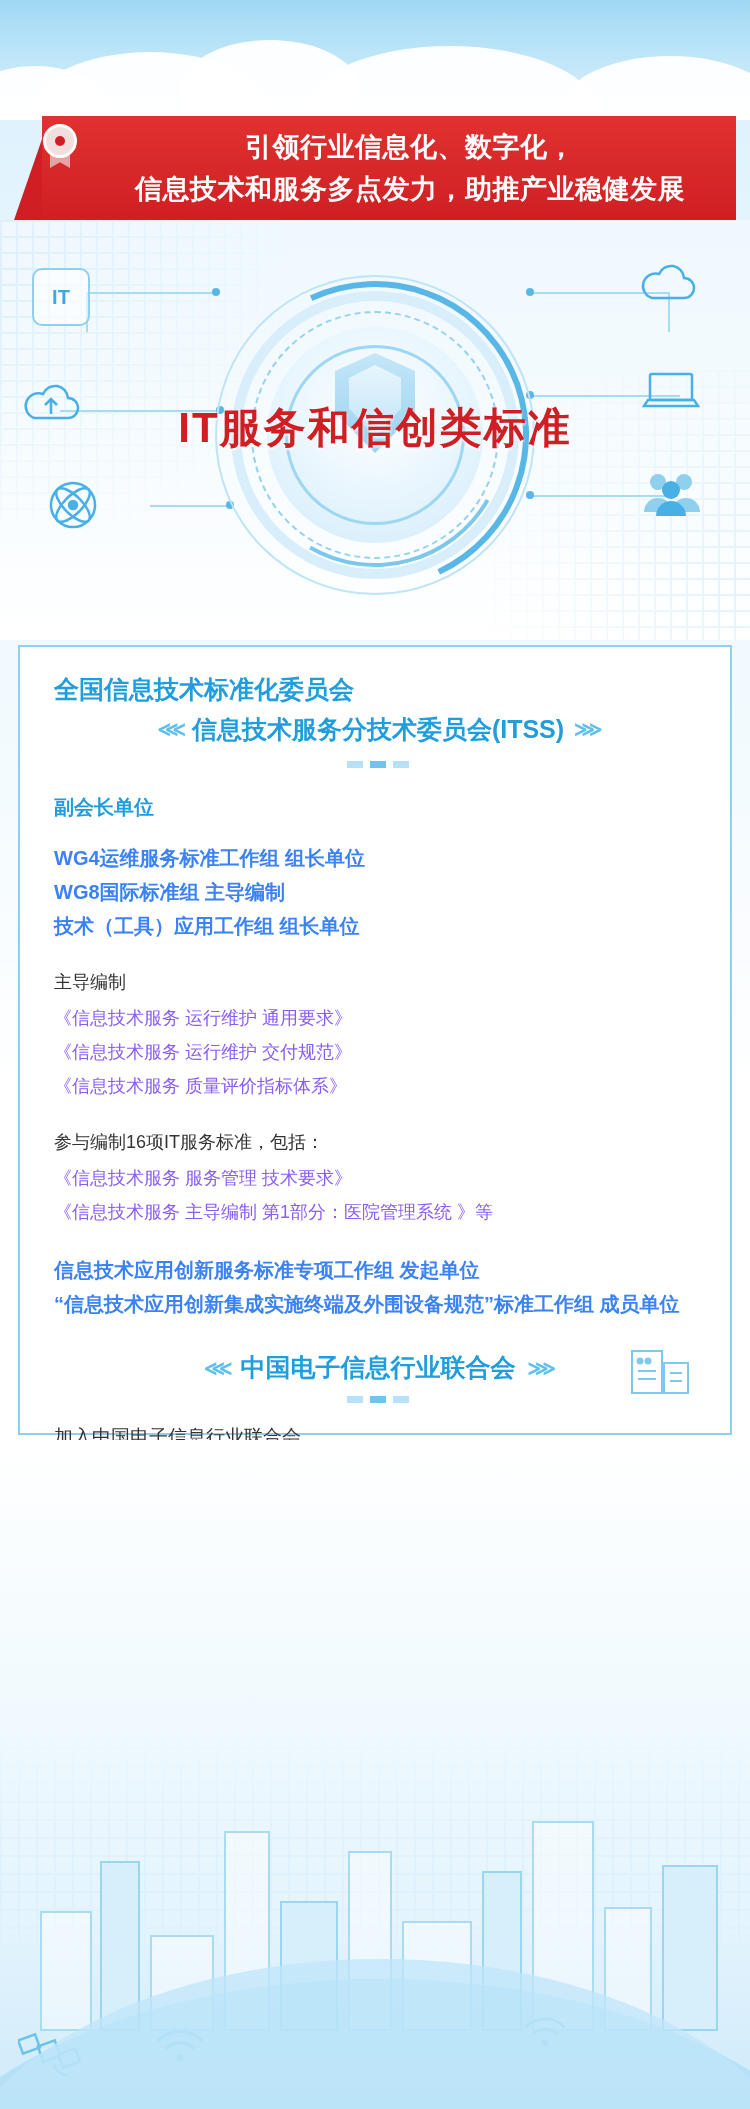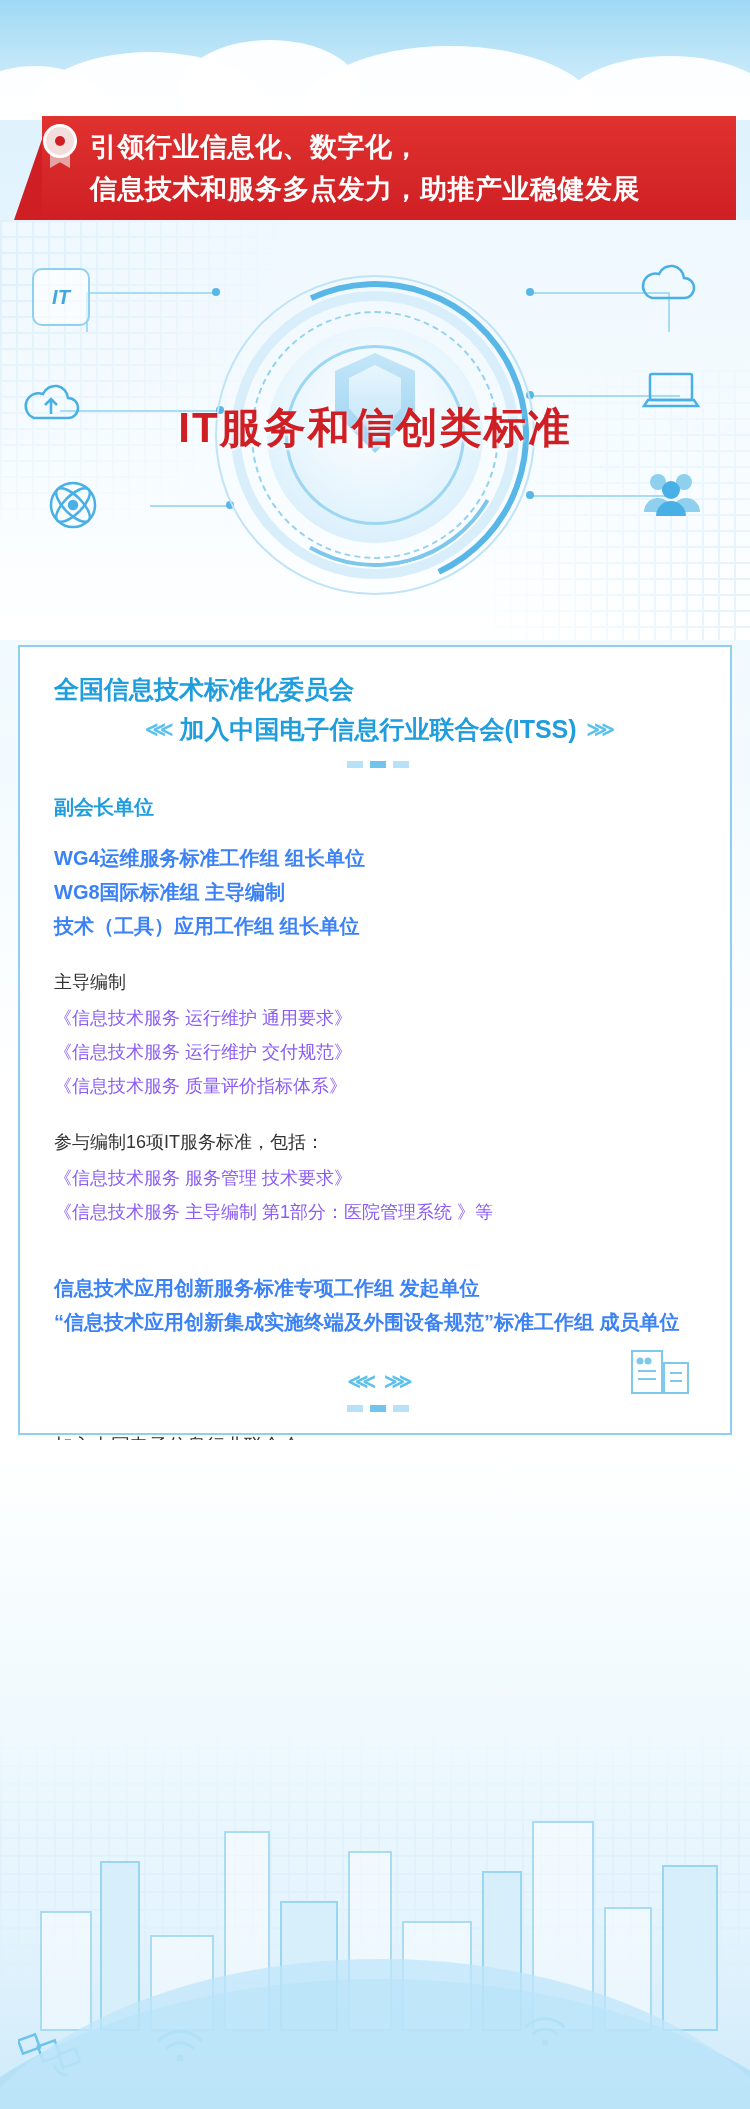--- a/index.html
+++ b/index.html
@@ -43,21 +43,21 @@
   .top-fade {
     position: absolute;
     left: 0; top: 86px; width: 750px; height: 60px;
     background: linear-gradient(180deg, rgba(255,255,255,0) 0%, #ffffff 58%, #ffffff 100%);
   }
 
   
   .banner {
     position: absolute;
     left: 14px; top: 116px;
-    width: 722px; height: 104px;
+    width: 722px; height: 104px; text-align: center;
   }
   .banner-bg {
     position: absolute;
     left: 28px; top: 0;
     width: 694px; height: 104px;
     background: linear-gradient(180deg, #e0322f 0%, #cf1f24 100%);
   }
   .banner-corner {
     position: absolute;
     left: 0; top: 0;
@@ -181,21 +181,20 @@
   .node svg { display: block; }
   .node-badge {
     position: absolute;
     width: 54px; height: 54px;
     border: 2px solid #8fd0ee;
     border-radius: 10px;
     display: flex; align-items: center; justify-content: center;
     color: #3ea8e0;
     font-size: 20px; font-weight: bold;
     background: rgba(255,255,255,.6);
-    font-style: italic;
   }
   .connector {
     position: absolute;
     background: #a8dcf4;
   }
   .dot {
     position: absolute;
     width: 8px; height: 8px;
     border-radius: 50%;
     background: #59b7e8;
@@ -270,21 +269,21 @@
     line-height: 34px;
     margin-top: 22px;
   }
   .dark-line {
     color: #8b5cf6;
     font-size: 18px;
     line-height: 34px;
   }
   .group { margin-top: 2px; }
   .gap-md { margin-top: 20px; }
-  .gap-lg { margin-top: 42px; }
+  .gap-lg { margin-top: 24px; }
 
   .org2-title {
     display: flex;
     align-items: center;
     justify-content: center;
     gap: 12px;
     color: #1f9ddd;
     font-size: 25px;
     font-weight: bold;
     margin-top: 30px;
@@ -457,21 +456,21 @@
   </div>
 
   <div class="card-edge"></div>
   <div class="card">
     <div class="card-inner">
 
       <div class="org-title">
         <div>全国信息技术标准化委员会</div>
         <div class="line2">
           <span class="chev">⋘</span>
-          <span>加入中国电子信息行业联合会(ITSS)</span>
+          <span>信息技术服务分技术委员会(ITSS)</span>
           <span class="chev">⋙</span>
         </div>
       </div>
 
       <div class="divider-dots">
         <span></span>
         <span class="mid"></span>
         <span></span>
       </div>
 
@@ -496,20 +495,21 @@
         <div class="dark-line">《信息技术服务 主导编制 第1部分：医院管理系统 》等</div>
       </div>
 
       <div class="group gap-lg">
         <div class="blue-line">信息技术应用创新服务标准专项工作组  发起单位</div>
         <div class="blue-line">“信息技术应用创新集成实施终端及外围设备规范”标准工作组  成员单位</div>
       </div>
 
       <div class="org2-title">
         <span class="chev">⋘</span>
+        <span>中国电子信息行业联合会</span>
         <span class="chev">⋙</span>
       </div>
 
       <div class="divider-dots">
         <span></span>
         <span class="mid"></span>
         <span></span>
       </div>
 
       <div class="bottom-note">

